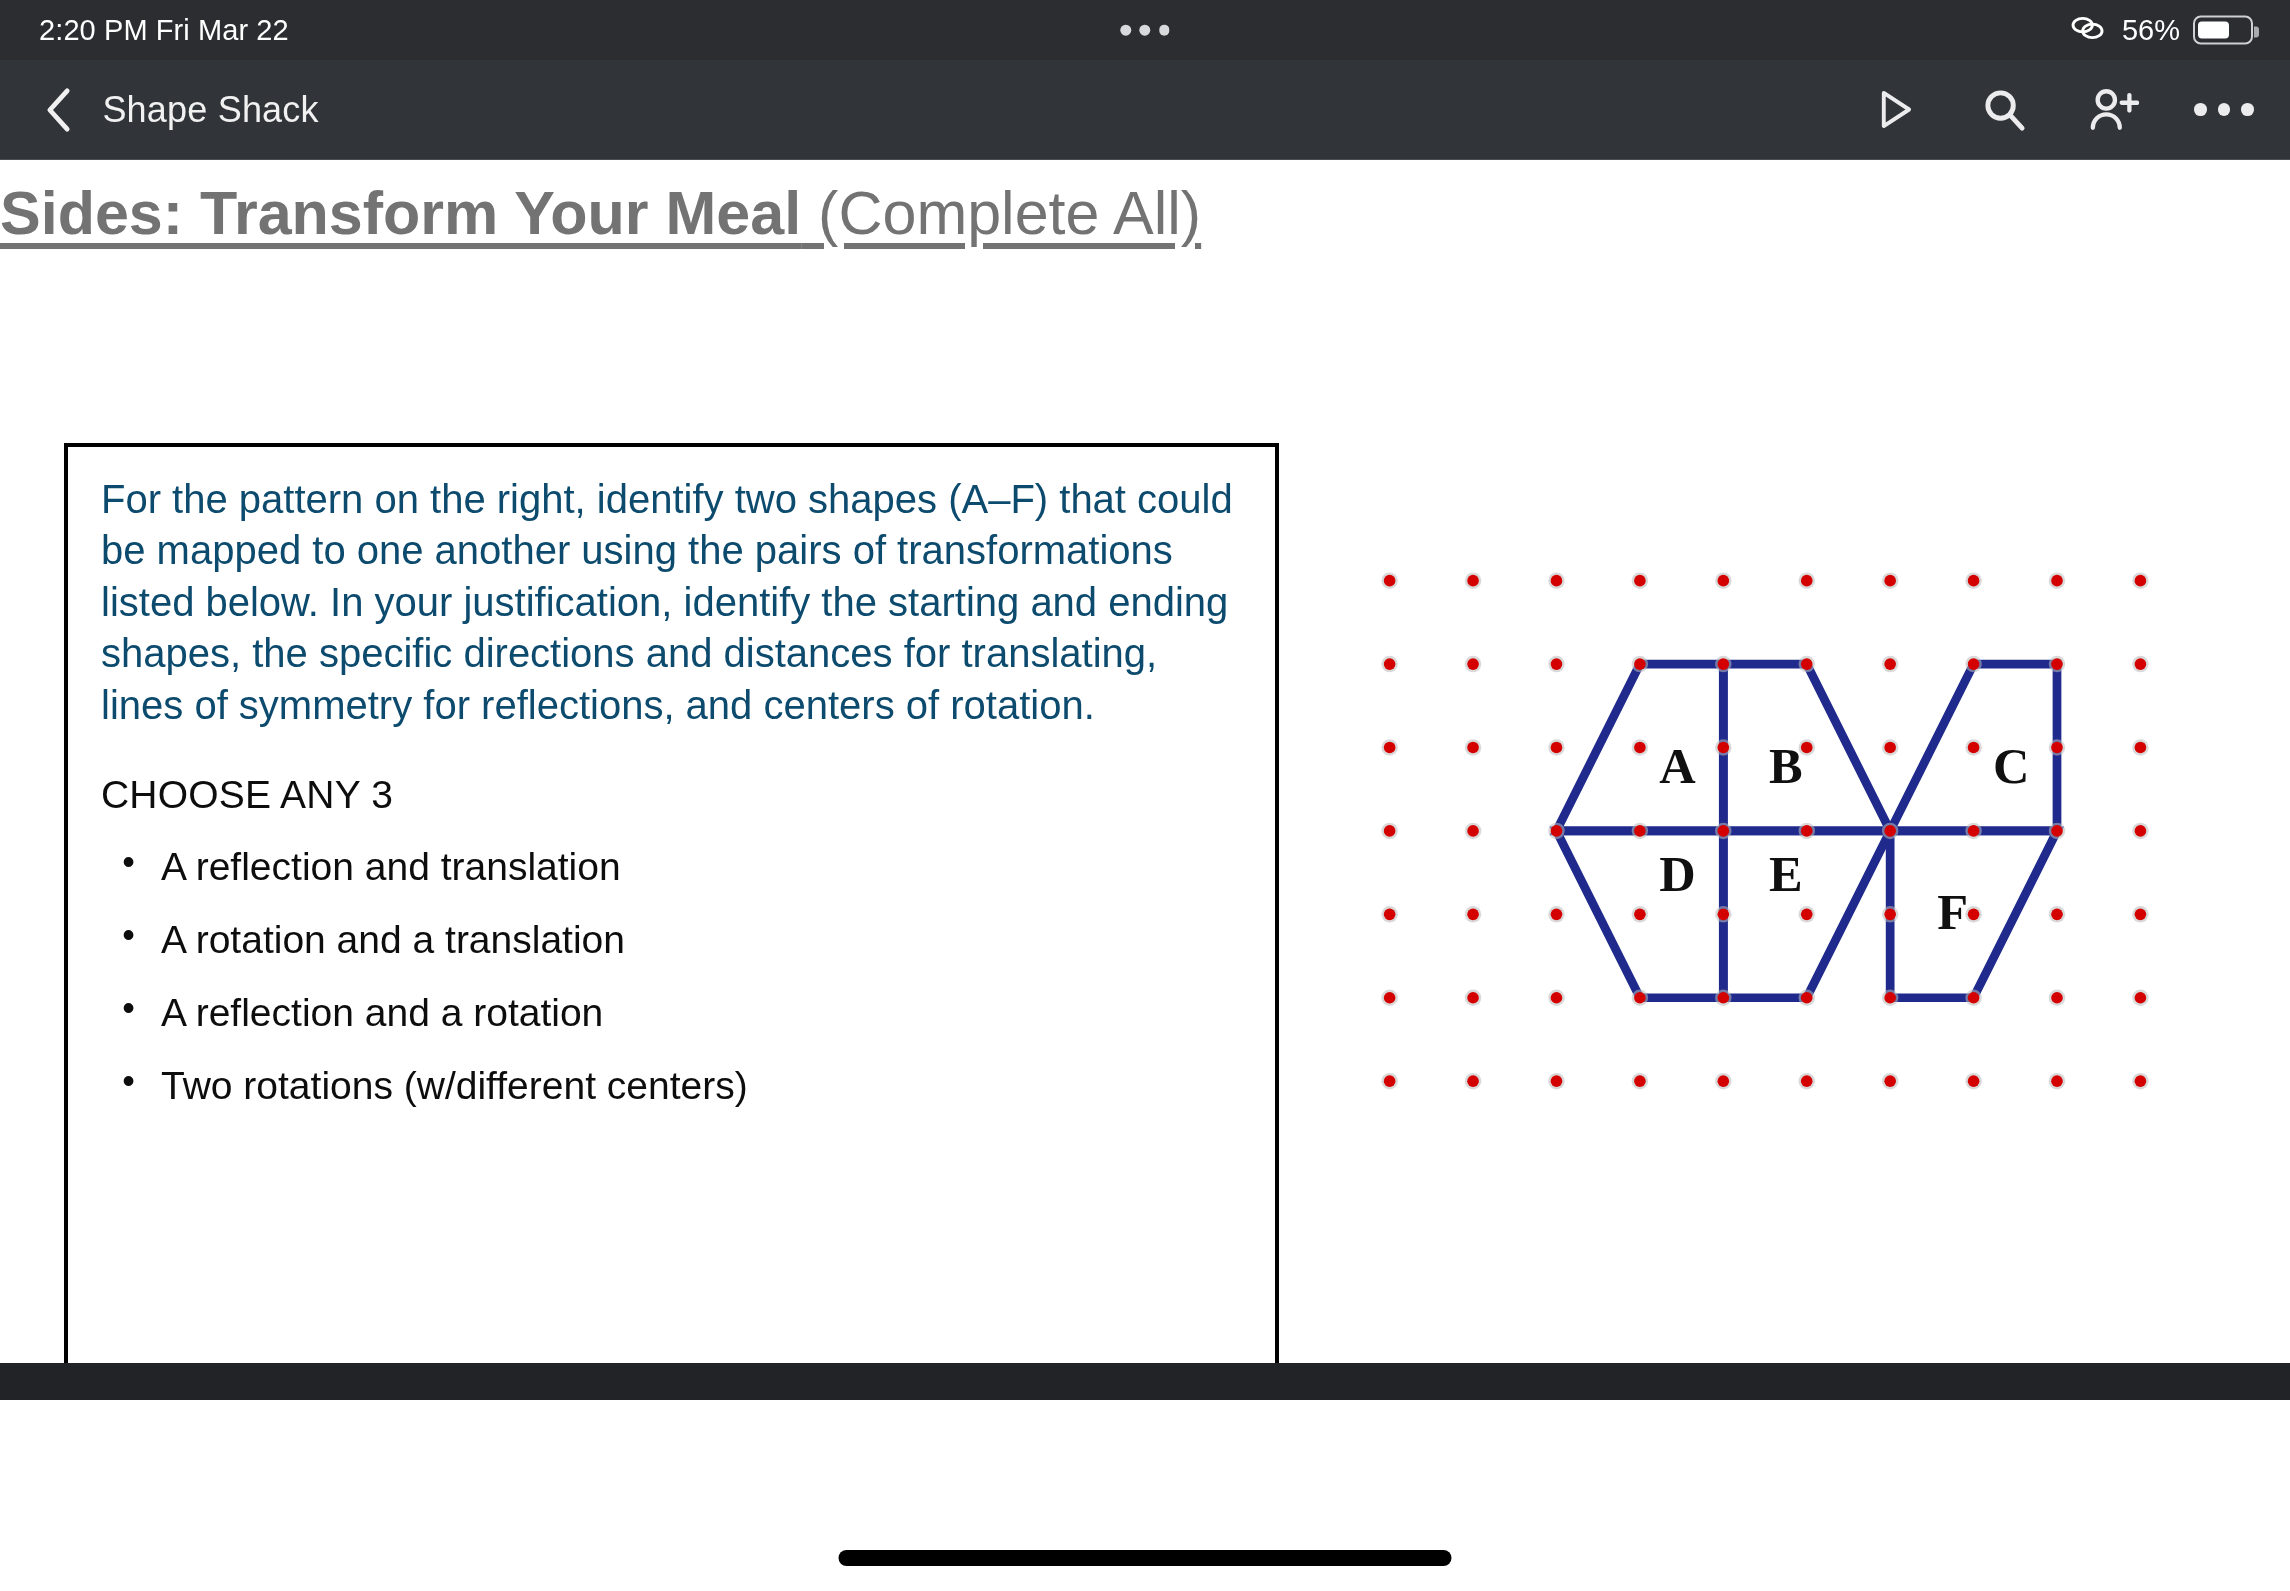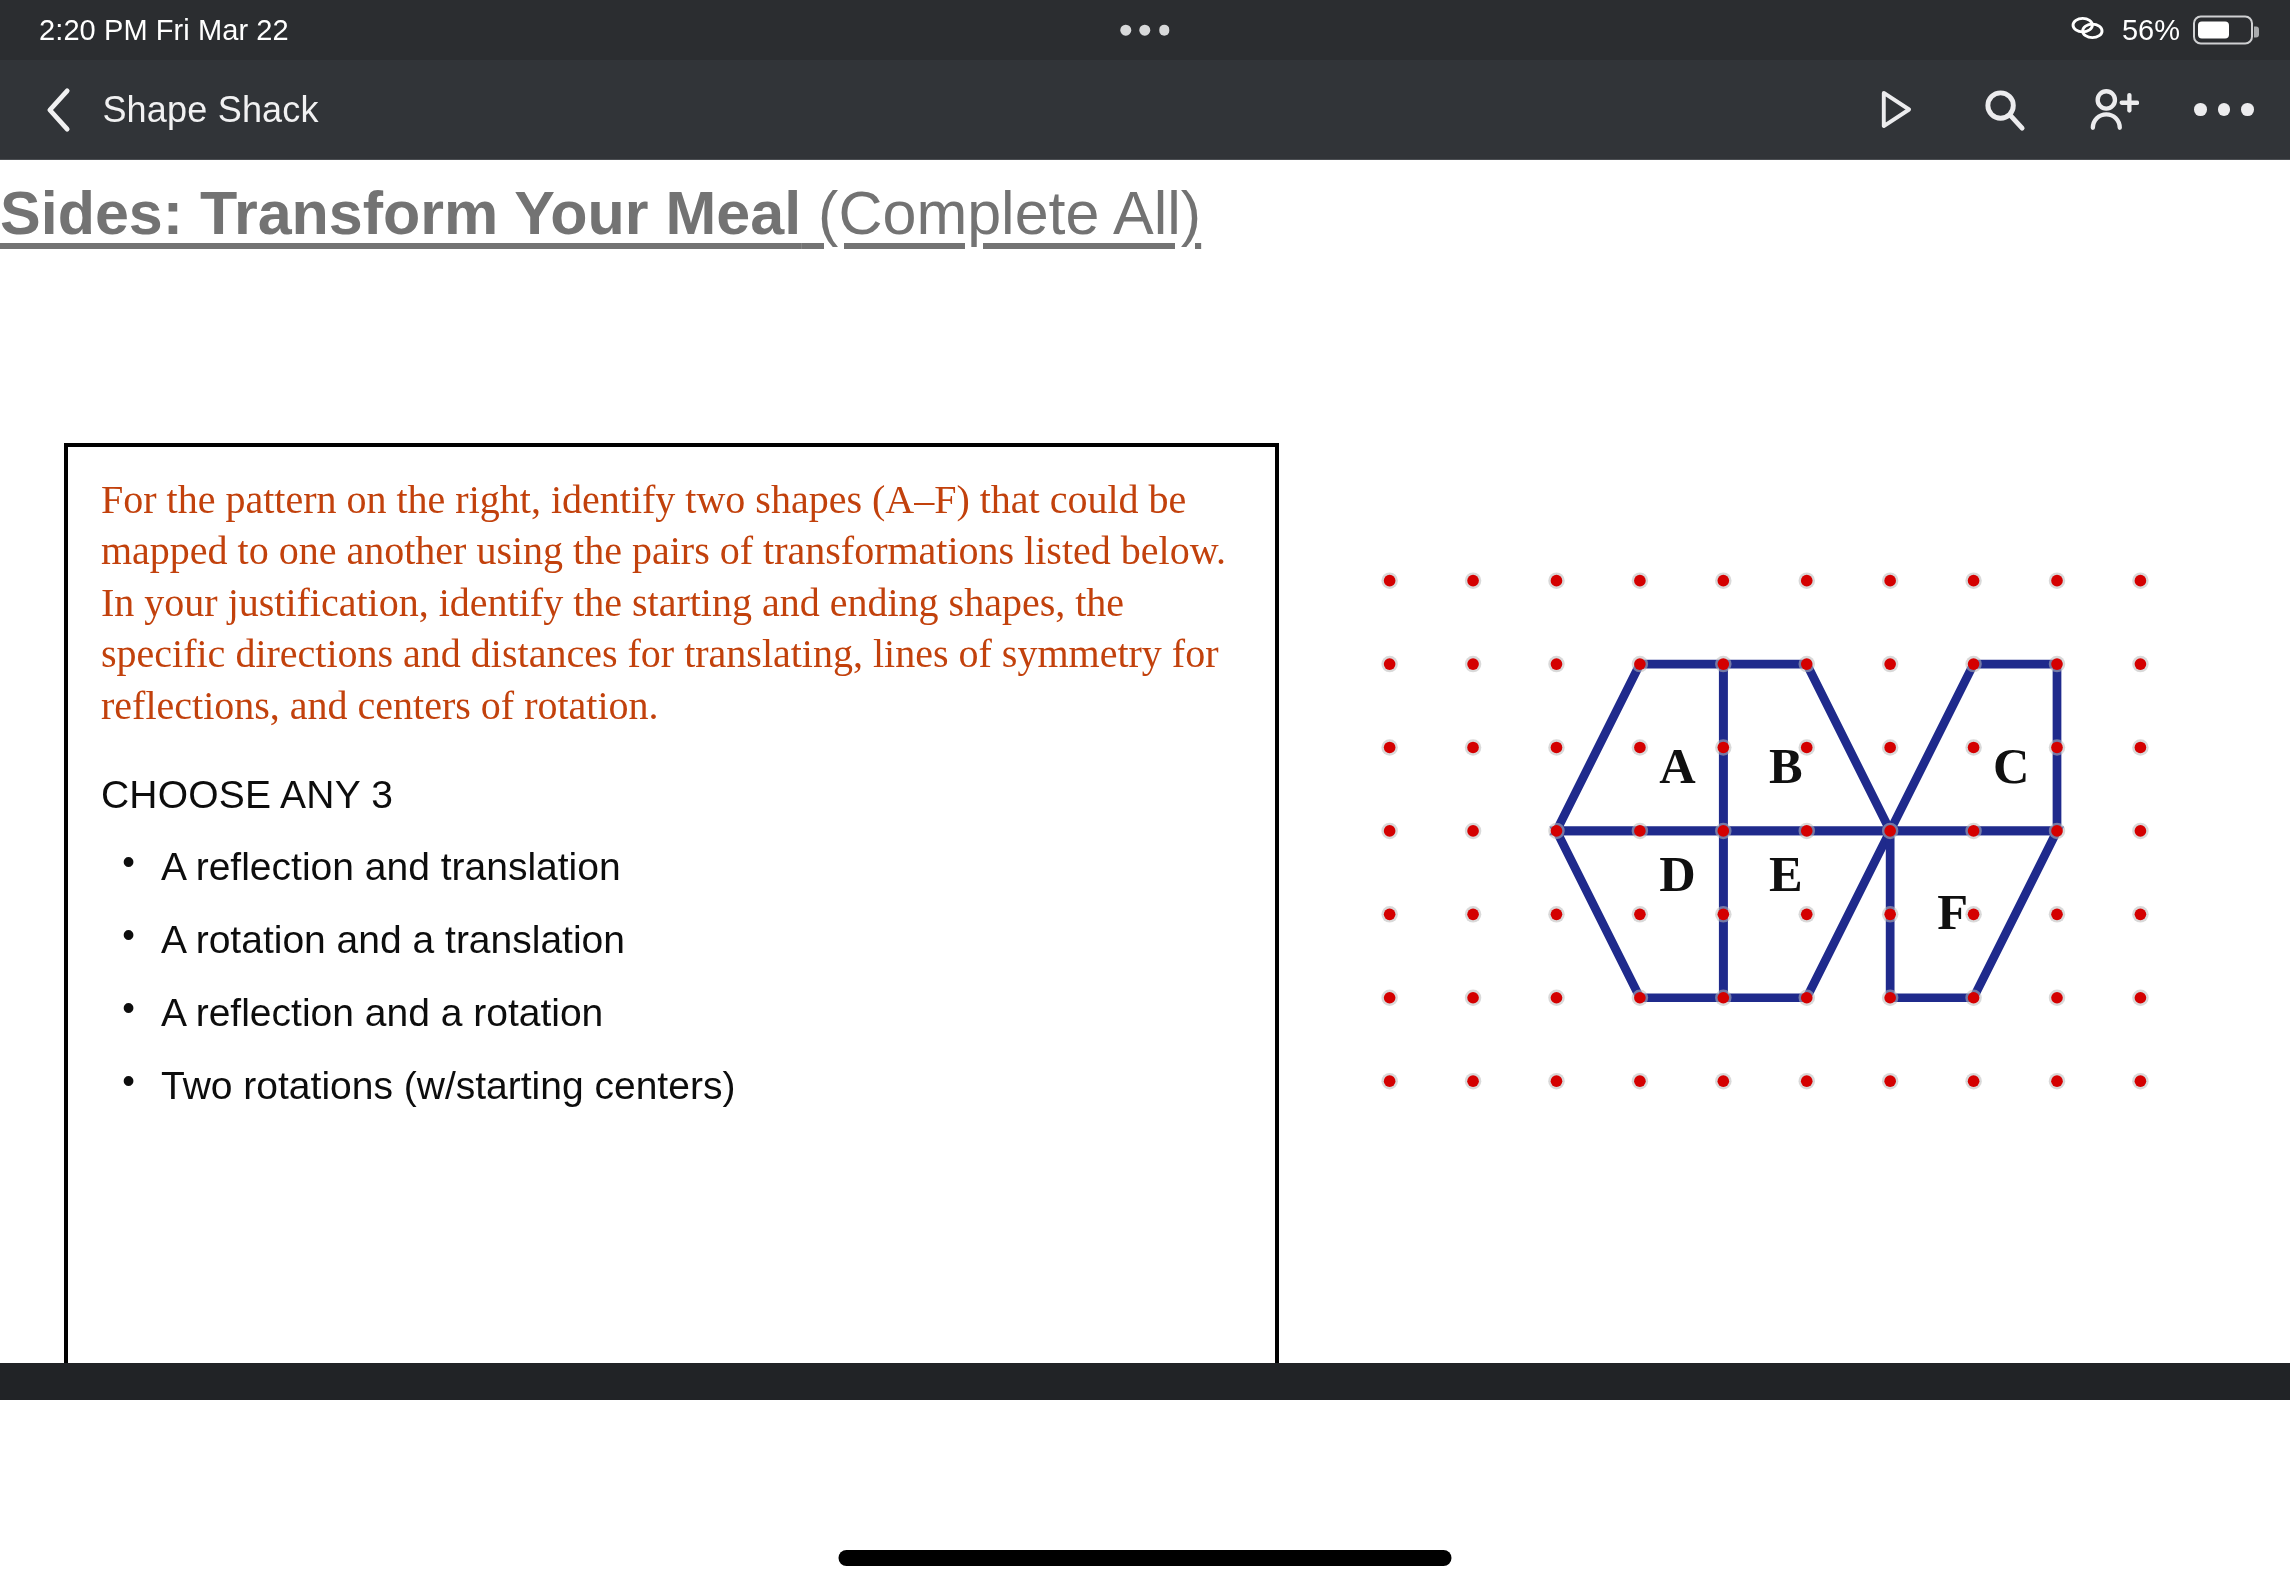--- a/index.html
+++ b/index.html
@@ -77,21 +77,21 @@
   .slide-title .t-bold { font-weight:bold; text-decoration:underline; text-underline-offset:8.7px; }
   .slide-title .t-norm { font-weight:normal; text-decoration:underline; text-underline-offset:8.7px; }
 
   
   .textbox {
     position:absolute; left:64px; top:283px; width:1215px; height:930px;
     border:4.9px solid #000000; background:#ffffff;
     padding:27px 35px 0 33px;
   }
   .tb-para {
-    font-size:40px; line-height:1.285; color:#c2410c; font-weight:400;font-family:Liberation Serif, serif;
+    font-size:40px; line-height:1.285; color:#0c4a6e; font-weight:400;
   }
   .tb-head {
     margin-top:42px; font-size:39px; font-weight:normal; color:#0d0d0d; letter-spacing:0.2px;
   }
   .tb-list { margin-top:27px; list-style:none; }
   .tb-list li {
     position:relative; padding-left:60px; margin-bottom:27px;
     font-size:39px; line-height:1.18; color:#0d0d0d;
   }
   .tb-list li::before {
@@ -187,21 +187,21 @@
       <span class="t-bold">Sides: Transform Your Meal</span><span class="t-norm"> (Complete All)</span>
     </div>
 
     <div class="textbox">
       <div class="tb-para">For the pattern on the right, identify two shapes (A–F) that could be mapped to one another using the pairs of transformations listed below. In your justification, identify the starting and ending shapes, the specific directions and distances for translating, lines of symmetry for reflections, and centers of rotation.</div>
       <div class="tb-head">CHOOSE ANY 3</div>
       <ul class="tb-list">
         <li>A reflection and translation</li>
         <li>A rotation and a translation</li>
         <li>A reflection and a rotation</li>
-        <li>Two rotations (w/starting centers)</li>
+        <li>Two rotations (w/different centers)</li>
       </ul>
     </div>
 
     <div class="figure">
       <svg id="fig-svg" width="854" height="582" viewBox="0 0 880 600">
           <polygon points="224,303 310,131 396,131 396,303" fill="none" stroke="#1f2a8c" stroke-width="9" stroke-linejoin="miter" stroke-linecap="square"></polygon>
           <polygon points="396,131 482,131 568,303 396,303" fill="none" stroke="#1f2a8c" stroke-width="9" stroke-linejoin="miter" stroke-linecap="square"></polygon>
           <polygon points="568,303 654,131 740,131 740,303" fill="none" stroke="#1f2a8c" stroke-width="9" stroke-linejoin="miter" stroke-linecap="square"></polygon>
           <polygon points="224,303 396,303 396,475 310,475" fill="none" stroke="#1f2a8c" stroke-width="9" stroke-linejoin="miter" stroke-linecap="square"></polygon>
           <polygon points="396,303 568,303 482,475 396,475" fill="none" stroke="#1f2a8c" stroke-width="9" stroke-linejoin="miter" stroke-linecap="square"></polygon>

